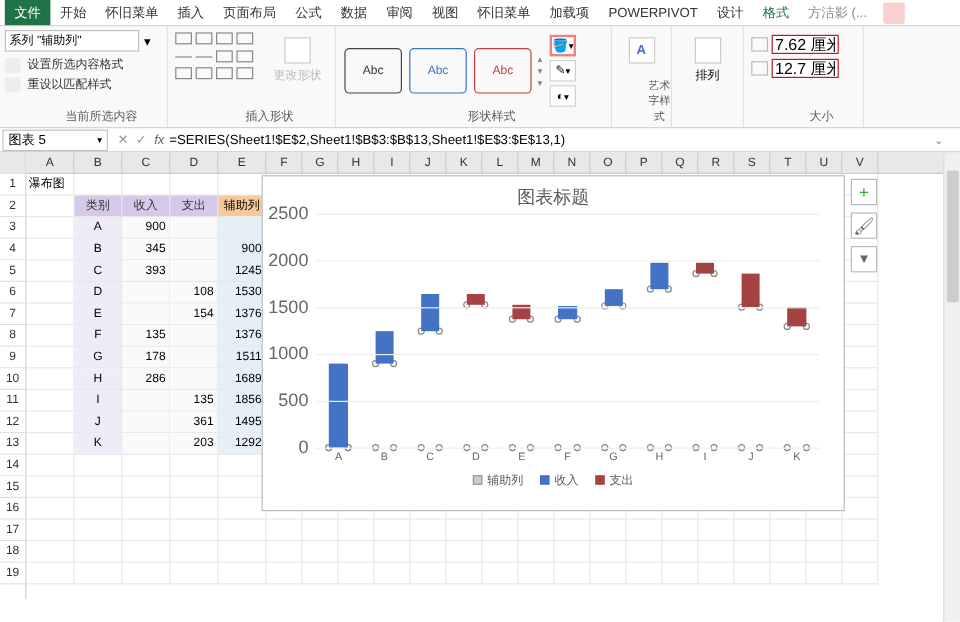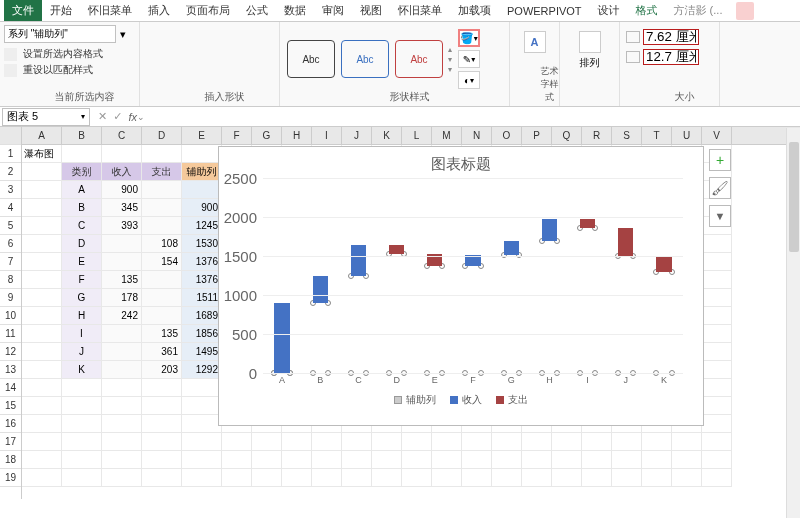--- a/index.html
+++ b/index.html
@@ -116,20 +116,40 @@
         <span class="tiny"></span>
         <span>设置所选内容格式</span>
       </div>
     <div class="line">
         <span class="tiny"></span>
         <span>重设以匹配样式</span>
       </div>
     <div class="lab">当前所选内容</div>
   </div>
   <div class="rgroup">
+    <div style="display:flex;gap:4px;">
+      <div class="shapes">
+        <span class="shp"></span>
+          <span class="shp"></span>
+          <span class="shp"></span>
+          <span class="shp"></span>
+        <span class="shp line"></span>
+          <span class="shp line"></span>
+          <span class="shp"></span>
+          <span class="shp"></span>
+        <span class="shp"></span>
+          <span class="shp"></span>
+          <span class="shp"></span>
+          <span class="shp"></span>
+      </div>
+      <div class="vline">
+        <div class="vicon"></div>
+        <div style="font-size:10px;color:#bbb">更改形状</div>
+      </div>
+    </div>
     <div class="lab">插入形状</div>
   </div>
   <div class="rgroup">
     <div class="shapestyle">
       <div class="abc">Abc</div>
       <div class="abc blue">Abc</div>
       <div class="abc red">Abc</div>
       <div style="display:flex;flex-direction:column;font-size:8px;color:#888;margin:6px 2px;gap:1px">
           <span>▴</span>
           <span>▾</span>
@@ -183,20 +203,21 @@
 <div class="fbar">
   <div class="namebox">
       <span>图表 5</span>
       <span style="font-size:8px">▾</span>
     </div>
   <div class="fxarea">
     <span style="color:#999">✕</span>
     <span style="color:#999">✓</span>
     <span class="fx">fx</span>
   </div>
+  <div class="formula">=SERIES(Sheet1!$E$2,Sheet1!$B$3:$B$13,Sheet1!$E$3:$E$13,1)</div>
   <span style="margin-right:14px;color:#888;font-size:9px">⌄</span>
 </div>
 
 <div class="grid">
   <div class="rowhdrs">
     <div class="rh hdr"></div>
   <div class="rh">1</div>
       <div class="rh">2</div>
       <div class="rh">3</div>
       <div class="rh">4</div>
@@ -454,21 +475,21 @@
           <div class="cell n"></div>
           <div class="cell n"></div>
           <div class="cell n"></div>
           <div class="cell n"></div>
           <div class="cell n"></div>
           <div class="cell n"></div>
         </div>
         <div class="row">
           <div class="cell"></div>
           <div class="cell colB">H</div>
-          <div class="cell colC ra">242</div>
+          <div class="cell colC ra">286</div>
           <div class="cell colD ra"></div>
           <div class="cell colE ra">1689</div>
           <div class="cell n"></div>
           <div class="cell n"></div>
           <div class="cell n"></div>
           <div class="cell n"></div>
           <div class="cell n"></div>
           <div class="cell n"></div>
           <div class="cell n"></div>
           <div class="cell n"></div>

